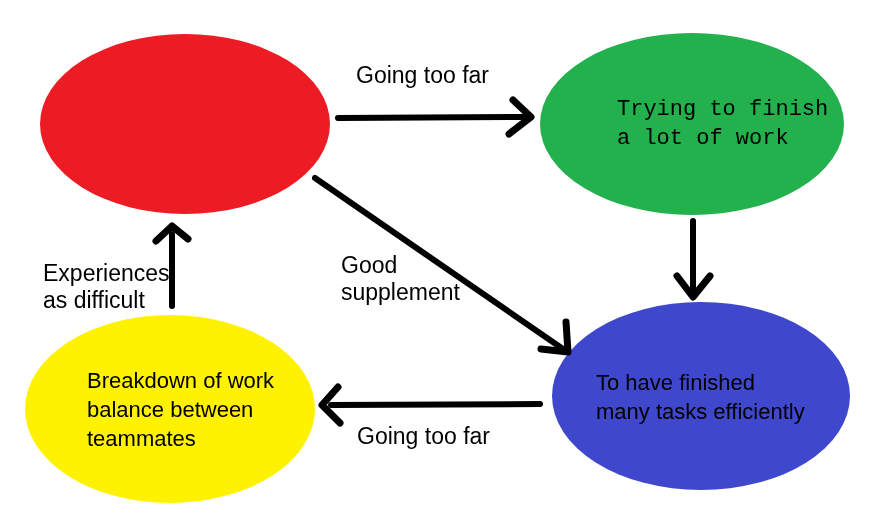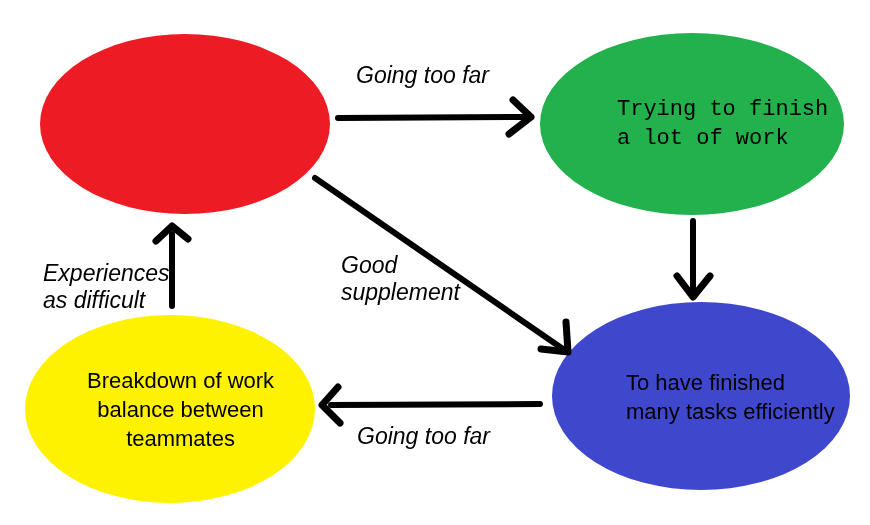--- a/index.html
+++ b/index.html
@@ -23,21 +23,20 @@
   .node-label {
     position: absolute;
     white-space: pre-line;
     font-size: 22px;
     line-height: 29px;
     color: #000000;
   }
   .edge-label {
     position: absolute;
     white-space: pre-line;
-    font-style: italic;
     font-size: 23px;
     line-height: 27px;
     color: #000000;
   }
   .arrow-line {
     stroke-width: 6;
   }
   .arrow-head {
     stroke-width: 7;
   }
@@ -80,24 +79,24 @@
         <line class="arrow-line" x1="172" y1="306" x2="172" y2="234"></line>
         <polyline class="arrow-head" points="156,241 172,226 188,239"></polyline>
       </g>
     </g>
   </svg>
 
 
   <div class="node-label" style="left:617px; top:95px;font-family:Liberation Mono, monospace;">Trying to finish
 a lot of work</div>
 
-  <div class="node-label" style="left:626px; top:368px;">To have finished
+  <div class="node-label" style="left:596px; top:368px;">To have finished
 many tasks efficiently</div>
 
-  <div class="node-label" style="left:87px; top:366px;text-align:center;">Breakdown of work
+  <div class="node-label" style="left:87px; top:366px;">Breakdown of work
 balance between
 teammates</div>
 
   <div class="edge-label" style="left:356px; top:62px;">Going too far</div>
 
 
   <div class="edge-label" style="left:341px; top:252px;">Good
 supplement</div>
 
   <div class="edge-label" style="left:357px; top:423px;">Going too far</div>

